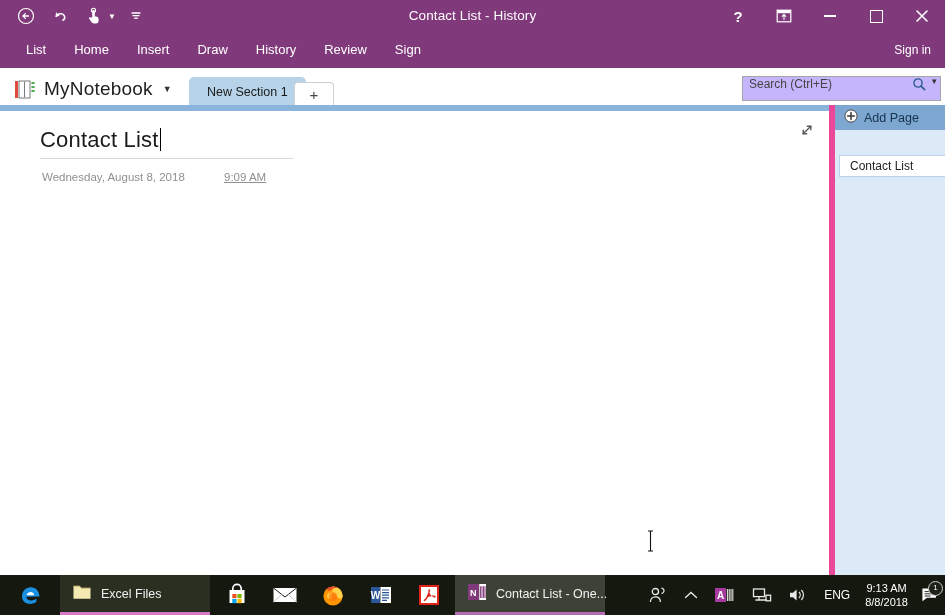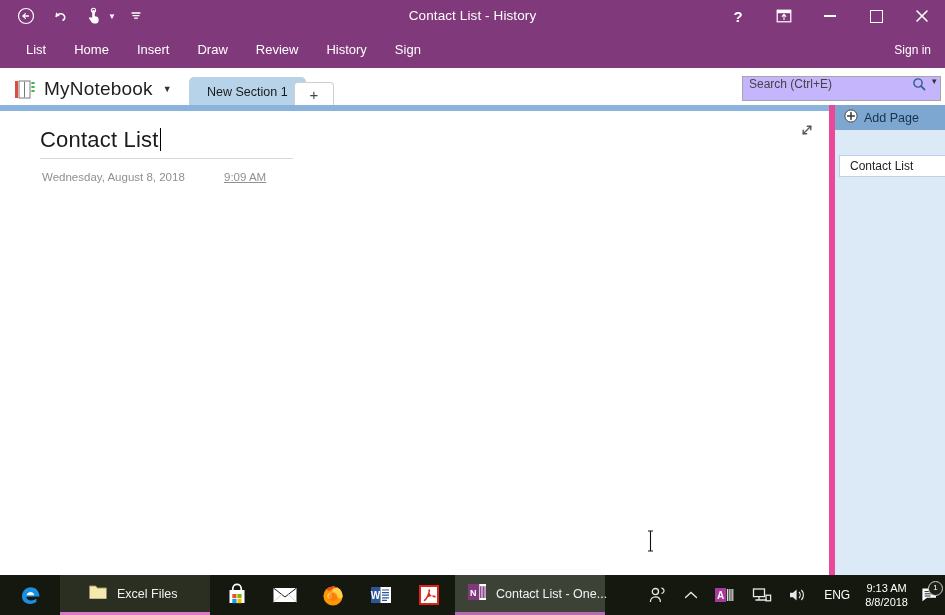--- a/index.html
+++ b/index.html
@@ -407,22 +407,22 @@
       </div>
     </div>
   </div>
 
   <div class="ribbon">
     <div class="tabs">
       <div class="tab">List</div>
       <div class="tab">Home</div>
       <div class="tab">Insert</div>
       <div class="tab">Draw</div>
+      <div class="tab">History</div>
       <div class="tab">Review</div>
-      <div class="tab">History</div>
       <div class="tab">Sign</div>
     </div>
     <div class="signin">Sign in</div>
   </div>
 
   <div class="navbar">
 
     <div class="notebook">
       <span class="nb-icon">
         <svg width="22" height="19" viewBox="0 0 22 19">
@@ -497,21 +497,21 @@
   <div class="taskbar">
 
     <div class="tb-btn" style="left:8px;width:46px;justify-content:center;">
       <svg width="26" height="26" viewBox="0 0 26 26">
         <path d="M21.5 14.6 C21.5 9.4 18 5.2 12.9 5.2 C7.6 5.2 4 9.4 4 14.3 c0 4.6 3.3 7.6 8 7.6 2.6 0 4.8 -.8 6.4 -2.1 l0 -3.2 c-1.4 1.2 -3.3 2 -5.3 2 -2.8 0 -4.6 -1.6 -4.7 -3.9 Z" fill="#1b8fe0"></path>
         <path d="M8.5 13.4 c.2 -2 1.8 -3.4 3.8 -3.4 2 0 3.4 1.3 3.5 3.4 Z" fill="#14141a" opacity="0"></path>
         <path d="M8.6 13.2 h7.6 c-.1 -2 -1.6 -3.3 -3.6 -3.3 -2 0 -3.7 1.3 -4 3.3 z" fill="#ffffff"></path>
       </svg>
     </div>
 
-    <div class="tb-btn tb-running-win" style="left:60px;width:150px;padding-left:28px;">
+    <div class="tb-btn tb-running-win" style="left:60px;width:150px;padding-left:12px;">
       <span>
         <svg width="20" height="18" viewBox="0 0 20 18">
           <path d="M1.5 3.2 h6.2 l1.6 2 h9.2 v10.6 h-17 z" fill="#f4e9b0"></path>
           <path d="M1.5 3.2 h6.2 l1.6 2 h9.2" fill="none" stroke="#d8c97f" stroke-width="1"></path>
         </svg>
       </span>
       <span class="tb-label">Excel Files</span>
     </div>
 
     <div class="tb-btn" style="left:214px;width:46px;justify-content:center;">

